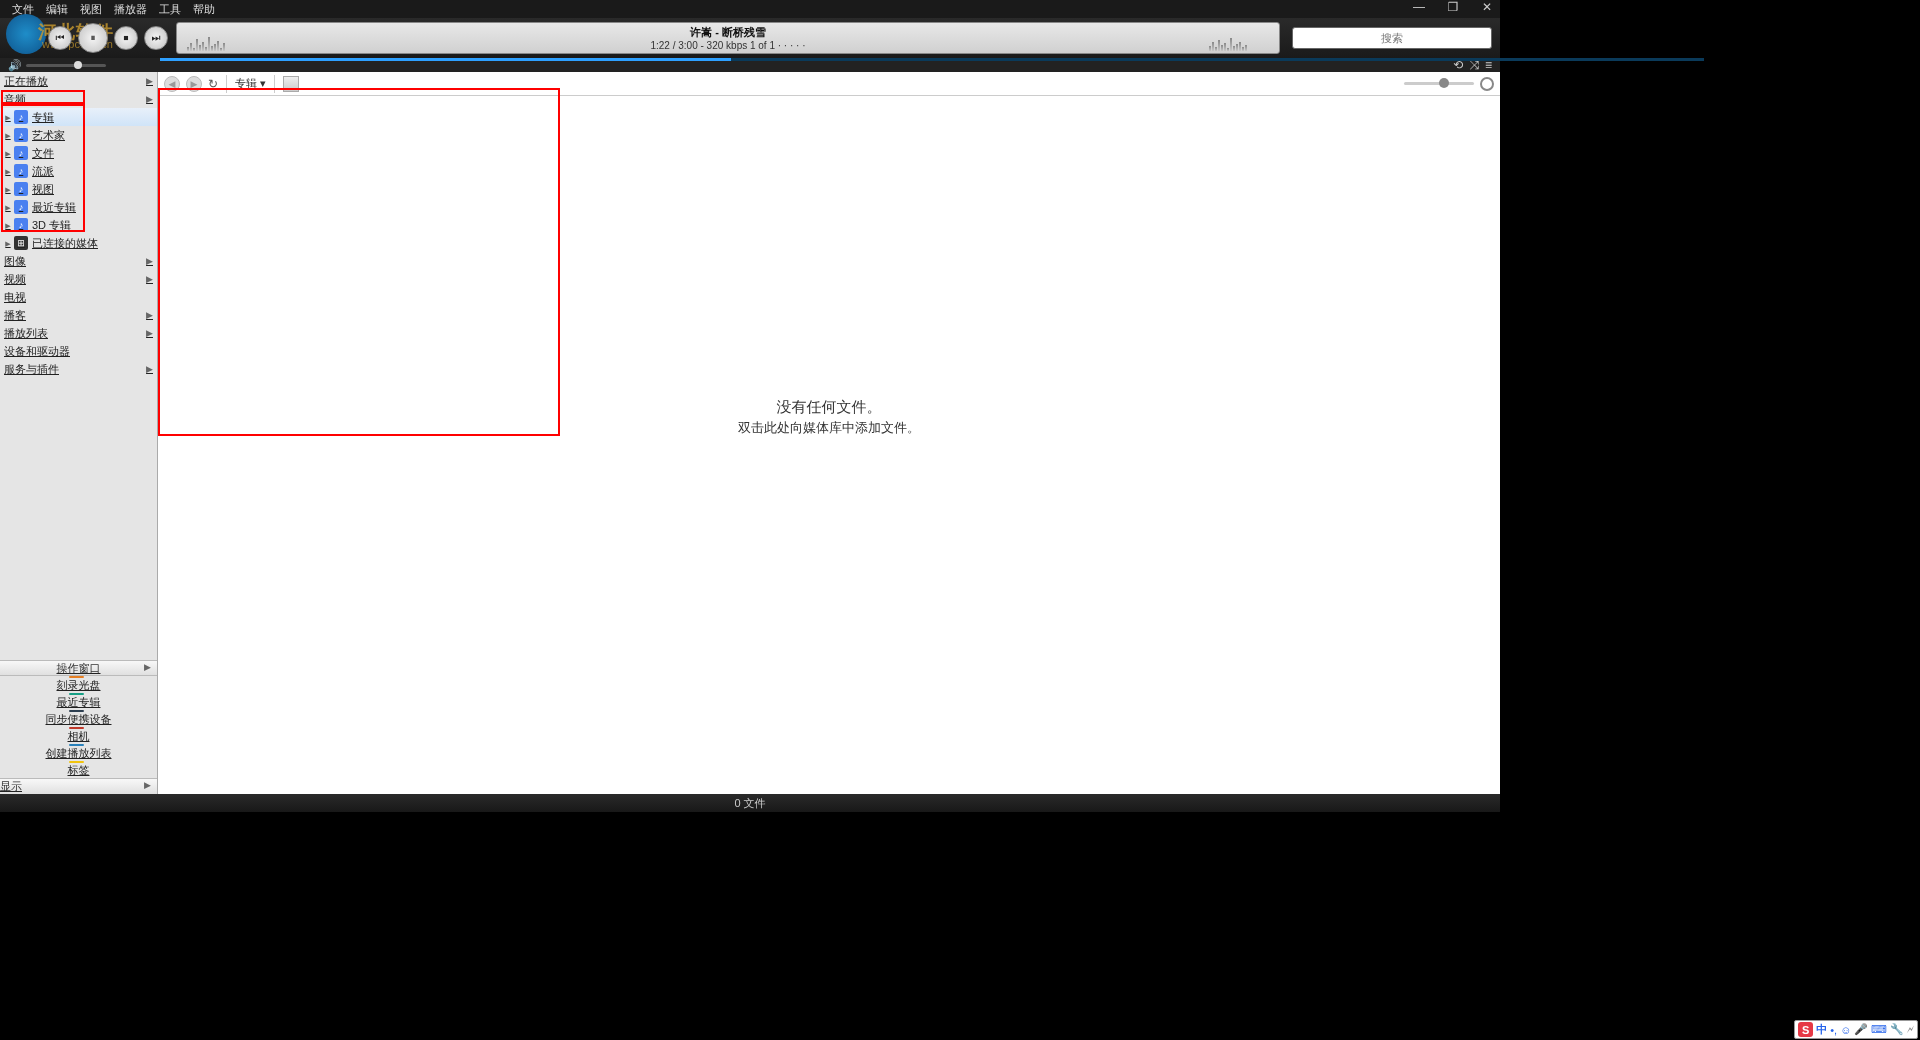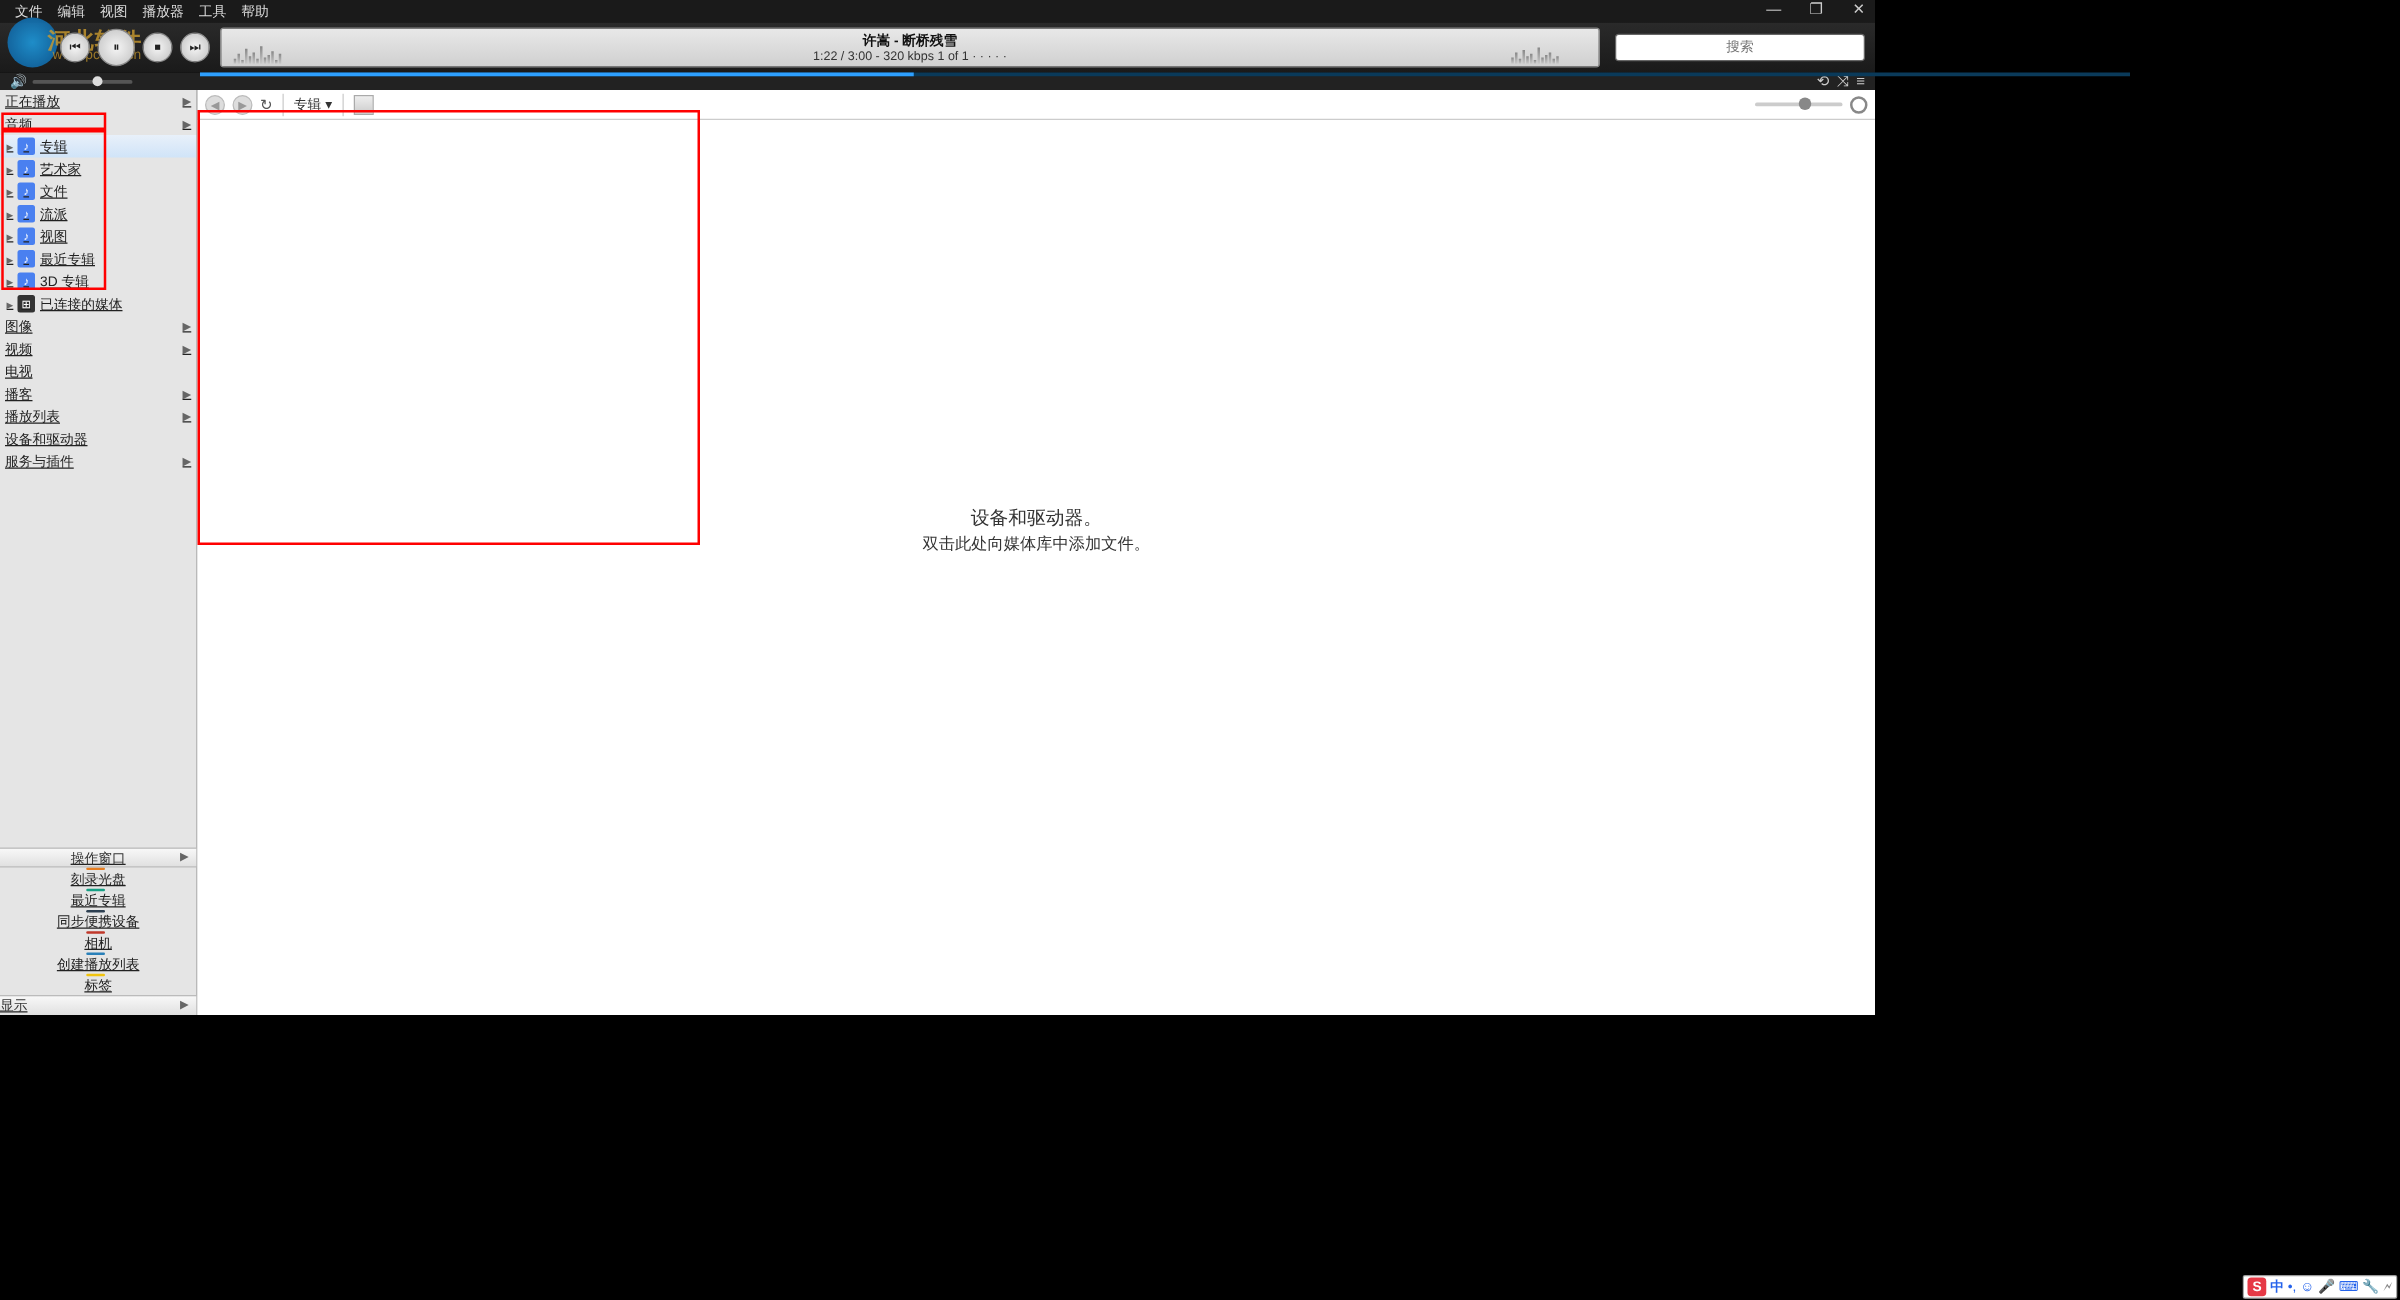--- a/index.html
+++ b/index.html
@@ -310,28 +310,31 @@
         <span class="drop">专辑 ▾</span>
         <span class="sep"></span>
         <span class="thumb"></span>
         <div class="slider-area">
           <div class="hslider"></div>
           <div class="full"></div>
         </div>
       </div>
       <div class="content">
         <div class="empty-msg">
-          <div class="l1">设备和驱动器。</div>
+          <div class="l1">没有任何文件。</div>
           <div class="l2">双击此处向媒体库中添加文件。</div>
         </div>
         <div class="red-box-main" style="left:0px;top:-8px;width:402px;height:348px;"></div>
       </div>
     </div>
   </div>
 
+  <div class="statusbar">
+    <span>0 文件</span>
+  </div>
 </div>
 
 <div class="taskbar-ime">
   <span class="s-ico">S</span>
   <span style="color:#2563eb;font-weight:bold;">中</span>
   <span style="color:#2563eb;">•,</span>
   <span style="color:#2563eb;">☺</span>
   <span style="color:#2563eb;">🎤</span>
   <span style="color:#2563eb;">⌨</span>
   <span style="color:#888;">🔧</span>

